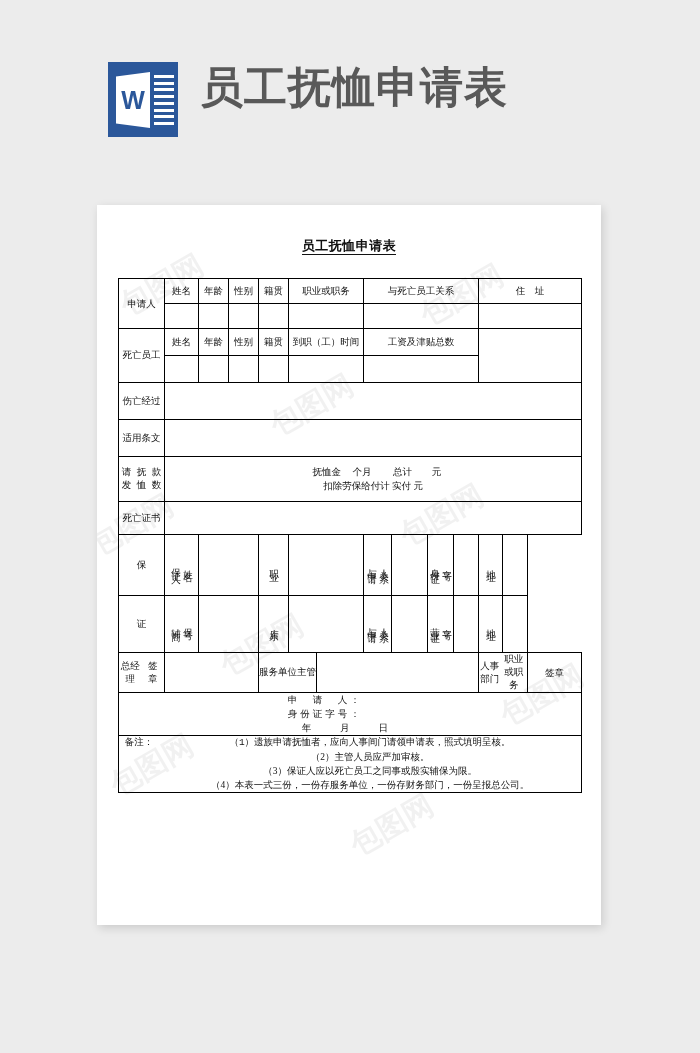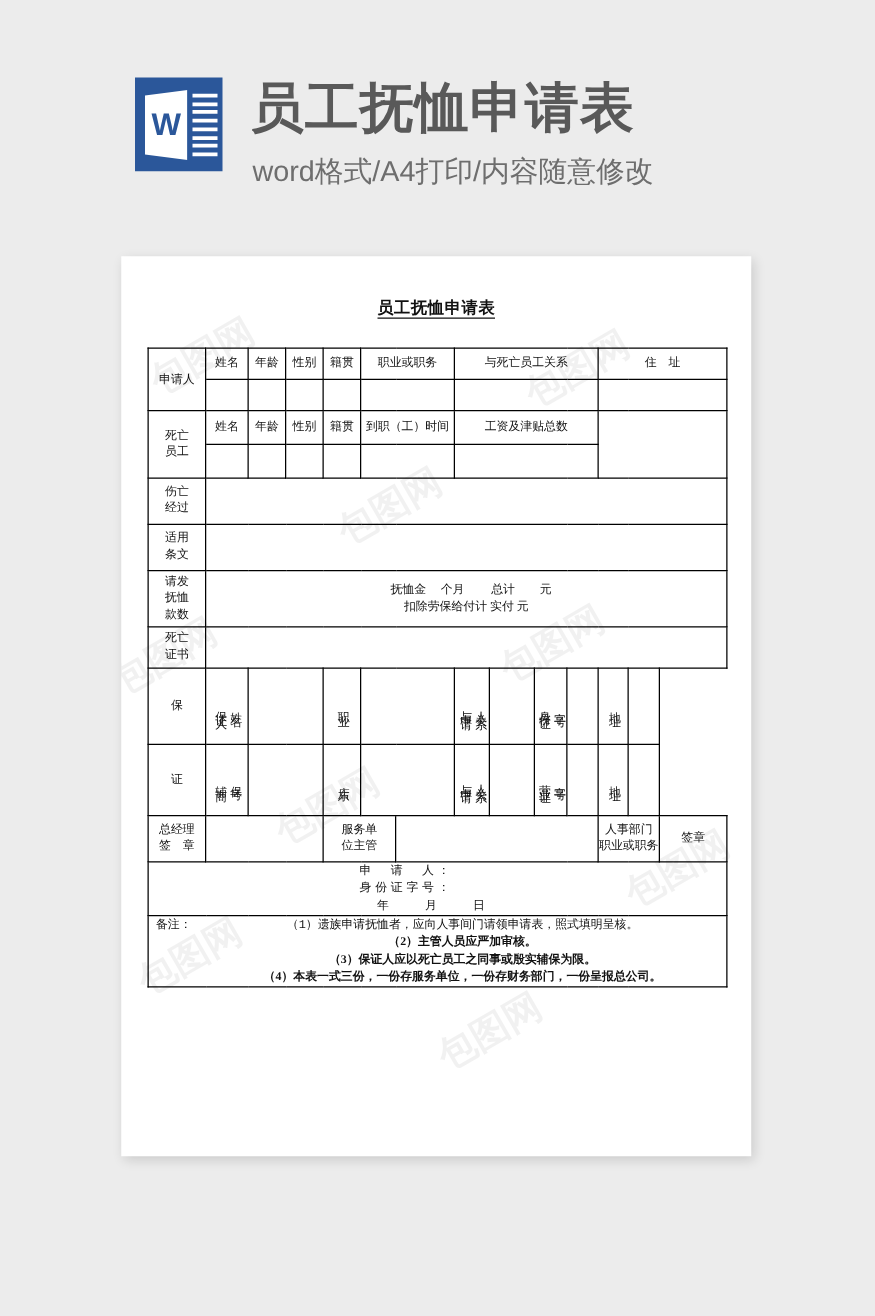--- a/index.html
+++ b/index.html
@@ -162,21 +162,21 @@
   }
   .vcol {
     writing-mode: vertical-rl;
     text-orientation: upright;
     letter-spacing: 3px;
     font-size: 9.5px;
     line-height: 11px;
   }
   .stack {
     display: flex;
-    flex-direction: column;
+    flex-direction: row;
     align-items: center;
     justify-content: center;
     line-height: 13px;
   }
   td.payrow {
     text-align: left;
     padding: 4px 0 4px 8px;
     line-height: 16px;
   }
   td.payrow .ln1 span { display: inline-block; }
@@ -201,21 +201,21 @@
   .date-line em { font-style: normal; display: inline-block; width: 34px; }
 
   td.notes {
     text-align: left;
     padding: 4px 6px 5px 6px;
     line-height: 15.5px;
   }
   .note-row { display: flex; font-family: Liberation Mono, monospace; }
   .note-head { width: 40px; flex: 0 0 40px; font-weight: normal; }
   .note-body { flex: 1; }
-  .note-ind { padding-left: 40px; font-weight: bold; }
+  .note-ind { padding-left: 40px; }
 </style>
 </head>
 <body>
 
 <div id="banner">
 
   <div id="word-logo">
     <div class="page-shape"></div>
     <div class="w-letter">W</div>
     <div class="lines">
@@ -224,21 +224,20 @@
         <i></i>
         <i></i>
         <i></i>
         <i></i>
         <i></i>
         <i></i>
     </div>
   </div>
 
   <div id="banner-title">员工抚恤申请表</div>
-  <div id="banner-subtitle">word格式/A4打印/内容随意修改</div>
 </div>
 
 <div id="paper">
 
   <div id="watermark-layer">
     <div class="wm" style="left:20px;  top:60px;">包图网</div>
     <div class="wm" style="left:320px; top:70px;">包图网</div>
     <div class="wm" style="left:170px; top:180px;">包图网</div>
     <div class="wm" style="left:-10px; top:300px;">包图网</div>
     <div class="wm" style="left:300px; top:290px;">包图网</div>

